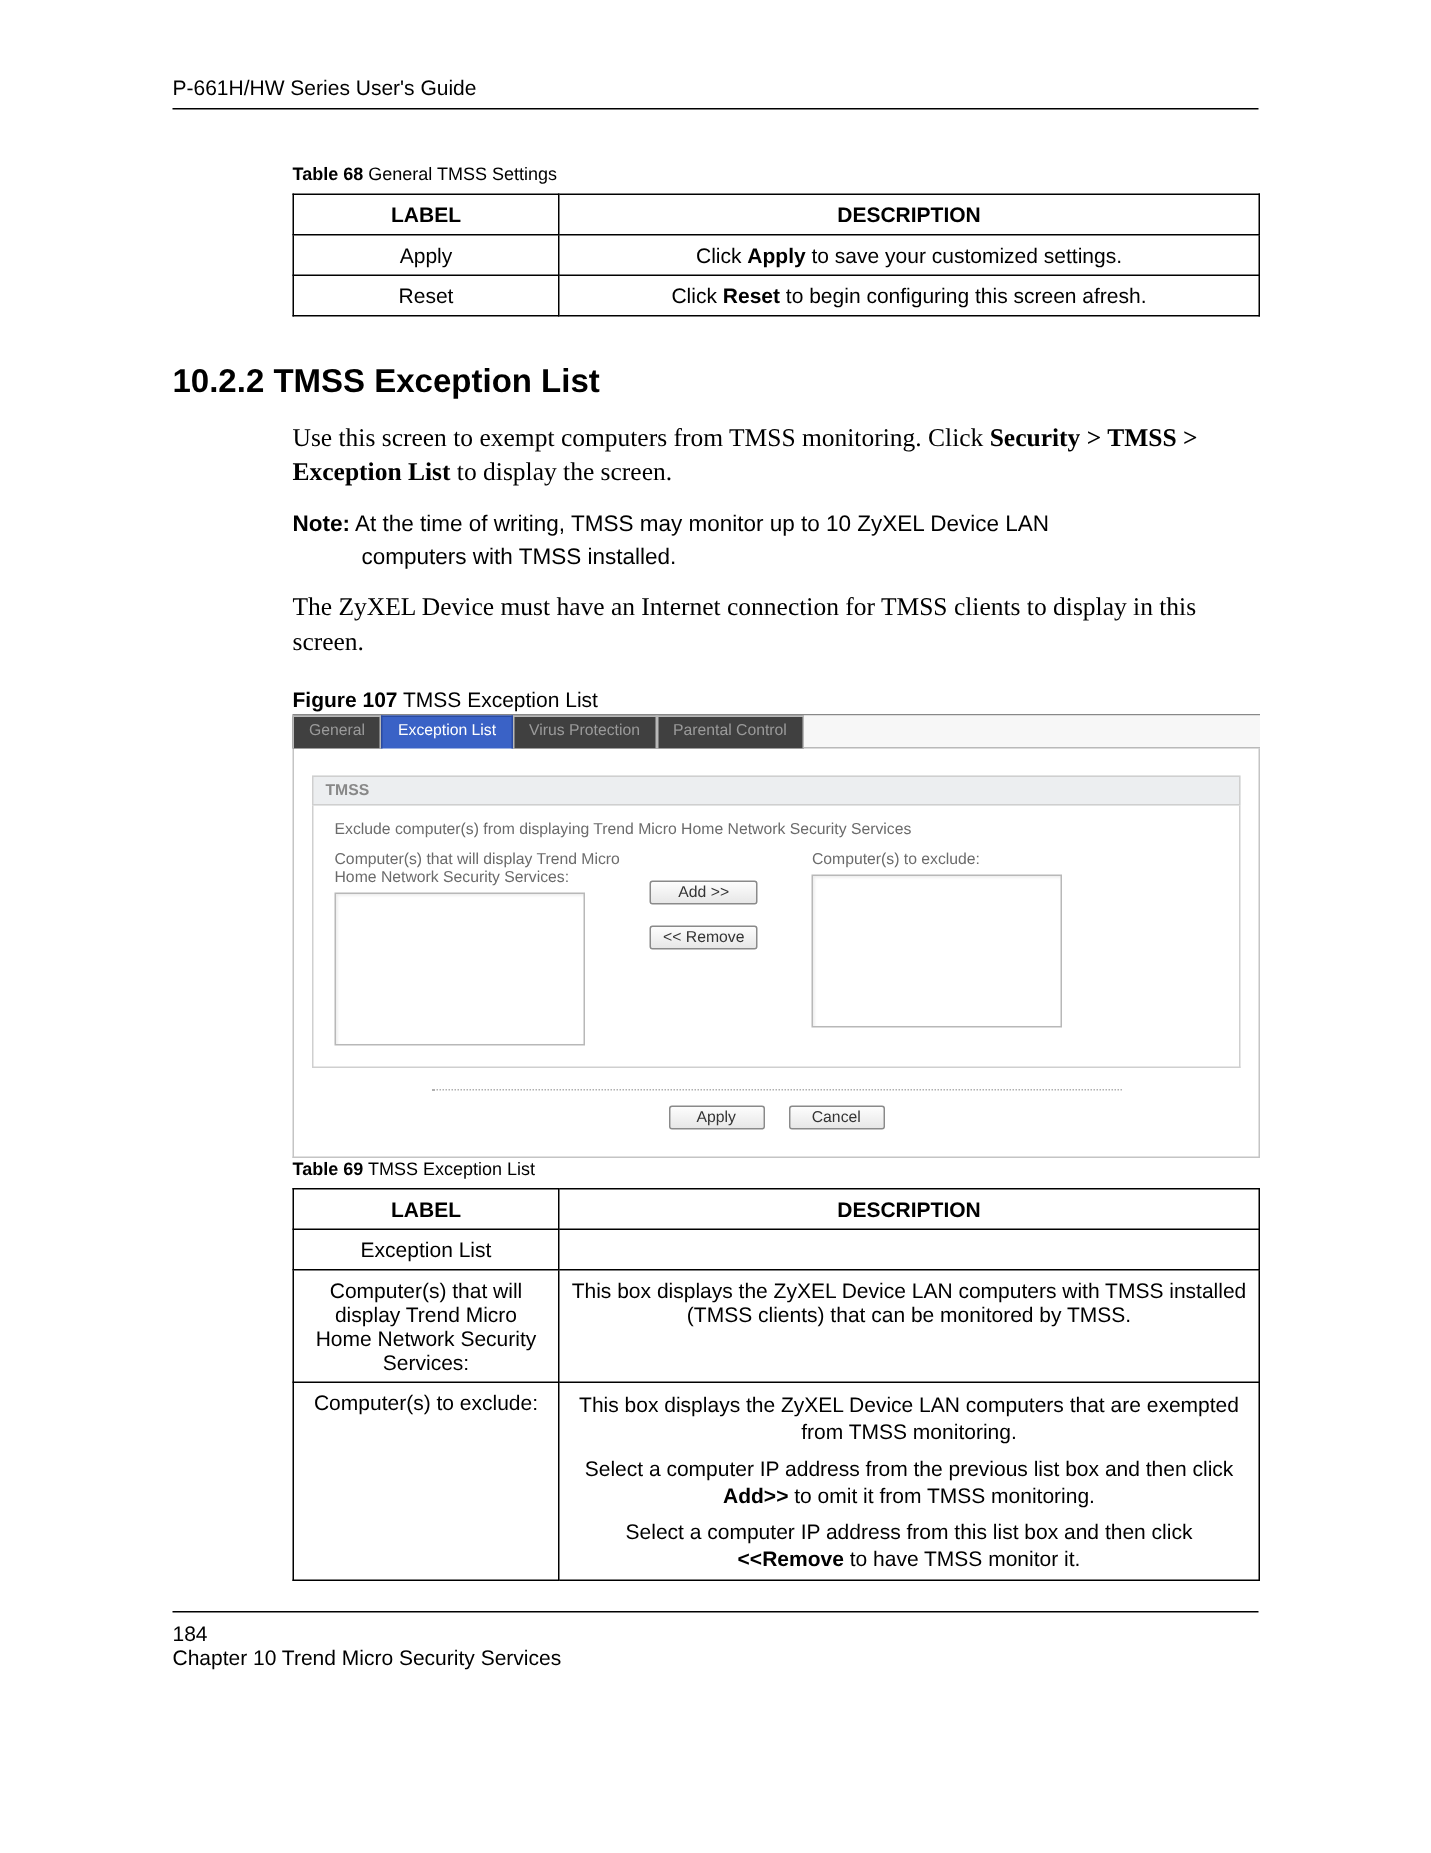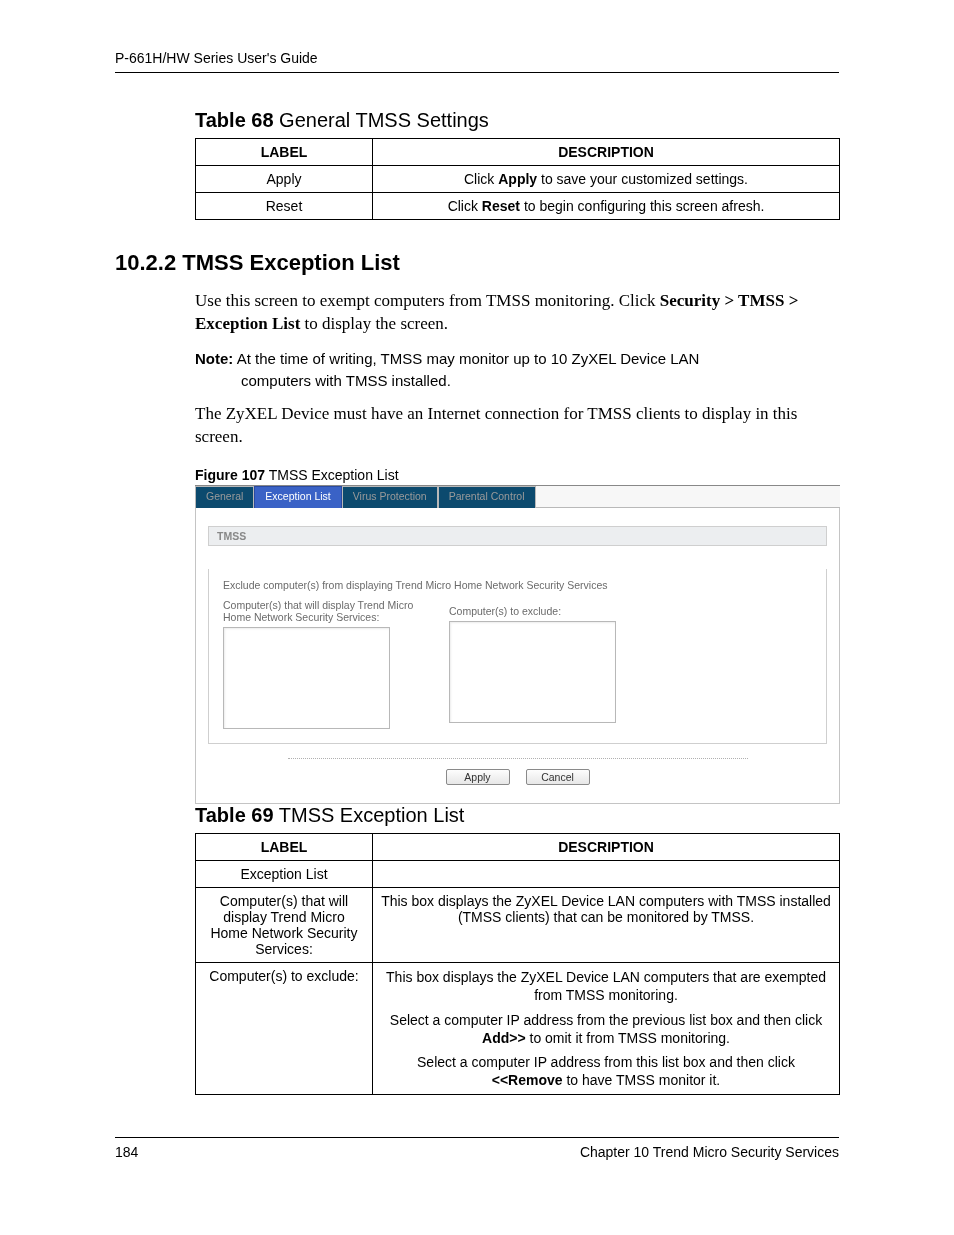--- a/index.html
+++ b/index.html
@@ -16,21 +16,21 @@
   }
   .running-head {
     font-family: Arial, Helvetica, sans-serif;
     font-size: 14px;
     padding-bottom: 6px;
     border-bottom: 1.5px solid #000;
     margin-bottom: 36px;
   }
   .table-caption {
     font-family: Arial, Helvetica, sans-serif;
-    font-size: 20px;
+    font-size: 12px;
     margin: 0 0 6px 0;
   }
   .table-caption b { font-weight: bold; }
   .tbl-indent { margin-left: 80px; }
   table.desc-table {
     border-collapse: collapse;
     width: 645px;
     font-family: Arial, Helvetica, sans-serif;
     font-size: 14px;
   }
@@ -80,21 +80,21 @@
   }
   .ss-tabs {
     display: flex;
     height: 22px;
     background: #f7f7f7;
   }
   .ss-tab {
     padding: 3px 10px;
     border: 1px solid #b9b9b9;
     border-bottom: none;
-    background: #0c4a6e;
+    background: #404040;
     color: #9a9a9a;
     margin-right: 0;
     font-size: 10.5px;
   }
   .ss-tab.active {
     background: #3a62c6;
     color: #fff;
     border-color: #2a4aa0;
   }
   .ss-tabs-filler {
@@ -112,30 +112,29 @@
     border: 1px solid #cfcfcf;
     padding: 3px 8px;
     font-weight: bold;
     color: #888;
     font-size: 10.5px;
   }
   .ss-panel {
     border: 1px solid #cfcfcf;
     border-top: none;
     padding: 10px 14px 14px 14px;
-    margin-top: 23px;
   }
   .ss-instr {
     font-size: 10.5px;
     margin-bottom: 8px;
   }
   .ss-row {
     display: flex;
-    align-items: center;
-    gap: 0;
+    align-items: flex-start;
+    gap: 10px;
   }
   .ss-col-label {
     font-size: 10.5px;
     margin-bottom: 4px;
   }
   .ss-listbox {
     width: 165px;
     height: 100px;
     border: 1px solid #b8b8b8;
     background: #fff;
@@ -166,26 +165,27 @@
   }
   .ss-bottom-btns {
     display: flex;
     gap: 16px;
     justify-content: center;
   }
 
   
   .footer-rule {
     border-top: 1.5px solid #000;
-    margin-top: 42px;
+    margin-top: 20px;
     padding-top: 6px;
     display: flex;
     justify-content: space-between;
     font-family: Arial, Helvetica, sans-serif;
     font-size: 14px;
+    flex-direction: column;
   }
 
   .desc-para { margin: 0 0 6px 0; line-height: 1.3; }
   .desc-para:last-child { margin-bottom: 0; }
 </style>
 </head>
 <body>
 
 <div class="page">
 
@@ -249,20 +249,24 @@
         <div class="ss-panel">
           <div class="ss-instr">Exclude computer(s) from displaying Trend Micro Home Network Security Services</div>
           <div class="ss-row">
             <div style="width:200px">
               <div class="ss-col-label">
                 <span>Computer(s) that will display Trend Micro</span><br>
                 <span>Home Network Security Services:</span>
               </div>
               <div class="ss-listbox"></div>
             </div>
+            <div class="ss-buttons-mid">
+              <button class="ss-btn" type="button">Add &gt;&gt;</button>
+              <button class="ss-btn" type="button">&lt;&lt; Remove</button>
+            </div>
             <div style="width:200px; margin-left:26px">
               <div class="ss-col-label">Computer(s) to exclude:</div>
               <div class="ss-listbox"></div>
             </div>
           </div>
         </div>
         <div class="ss-divider"></div>
         <div class="ss-bottom-btns">
           <button class="ss-btn" type="button">Apply</button>
           <button class="ss-btn" type="button">Cancel</button>

